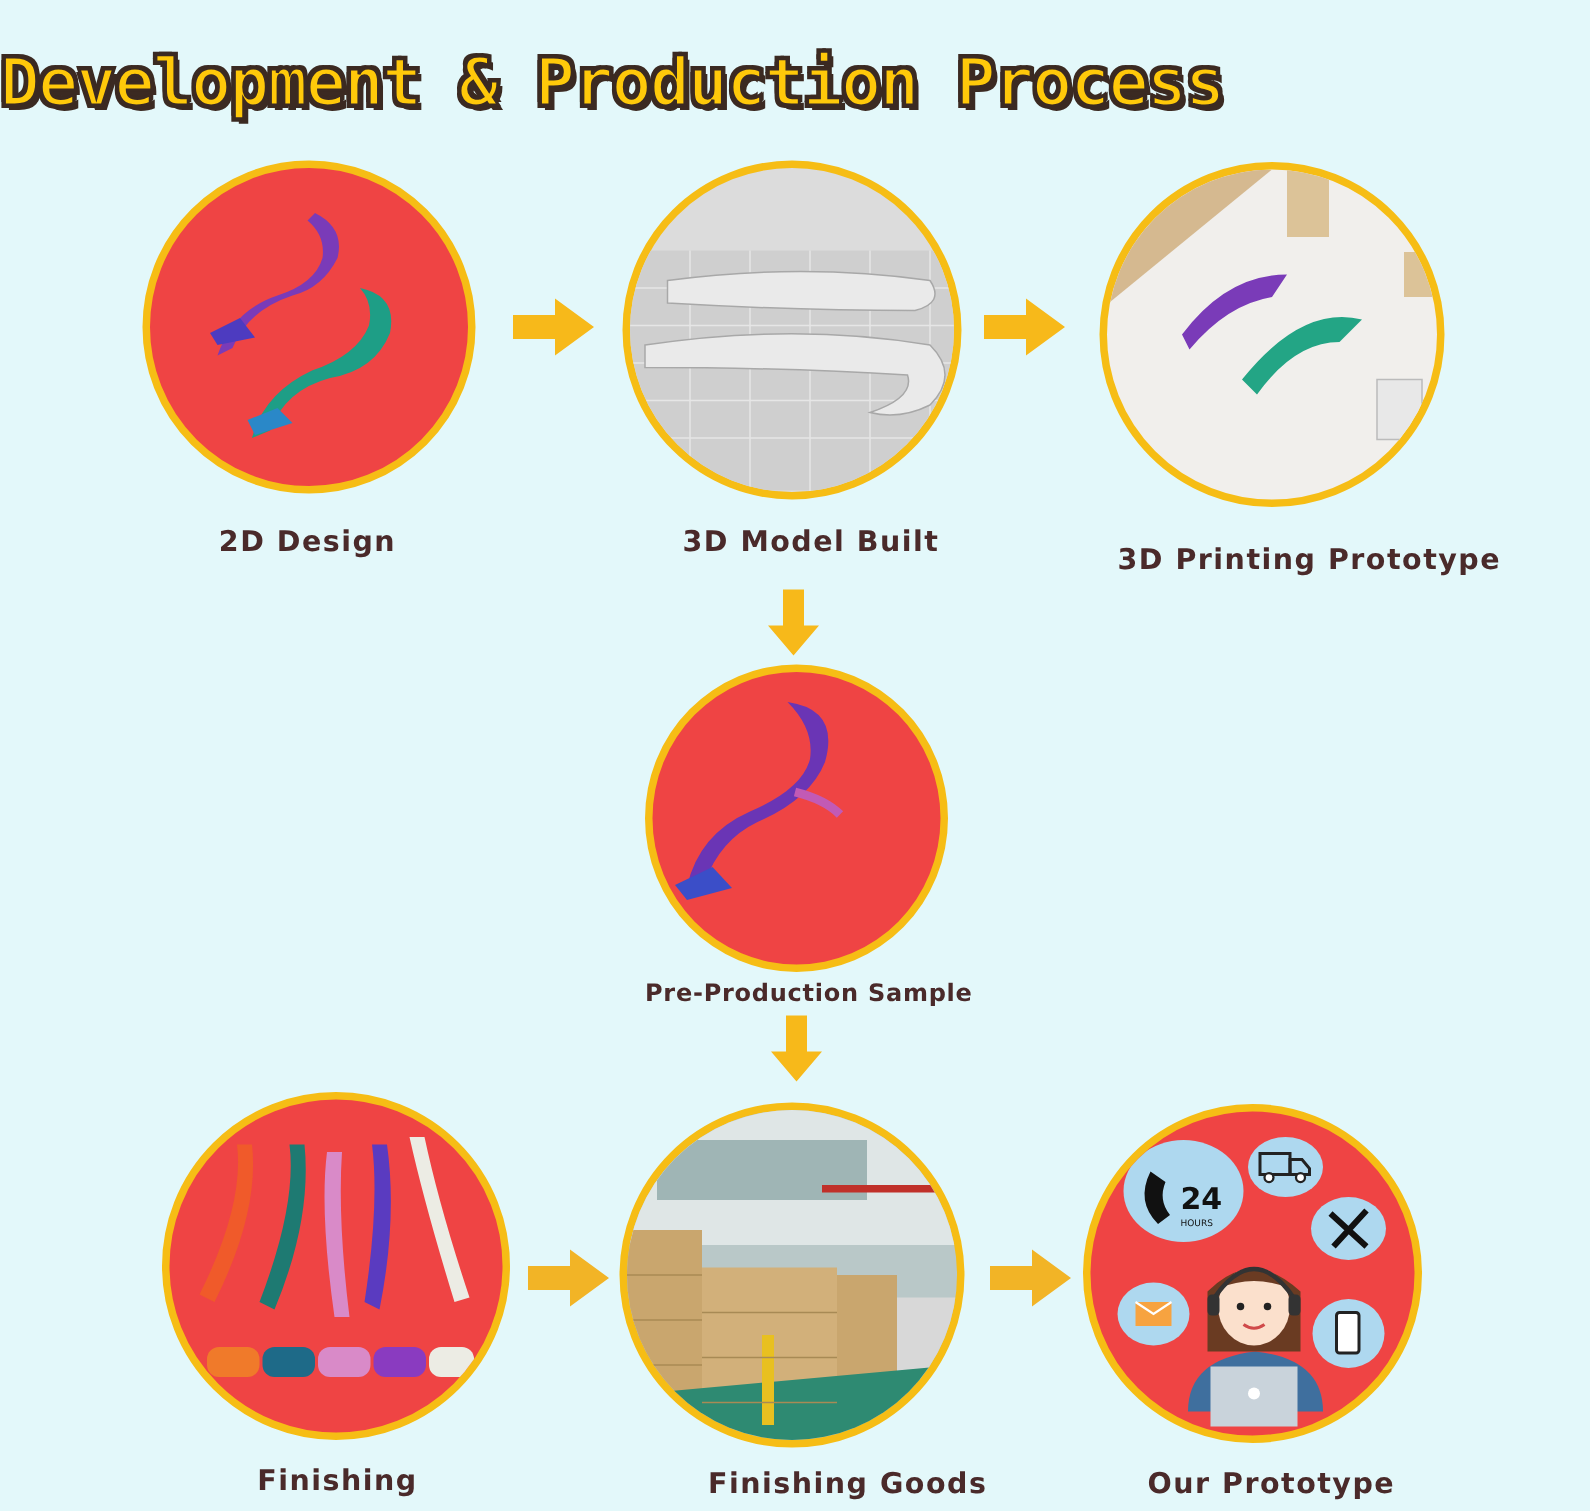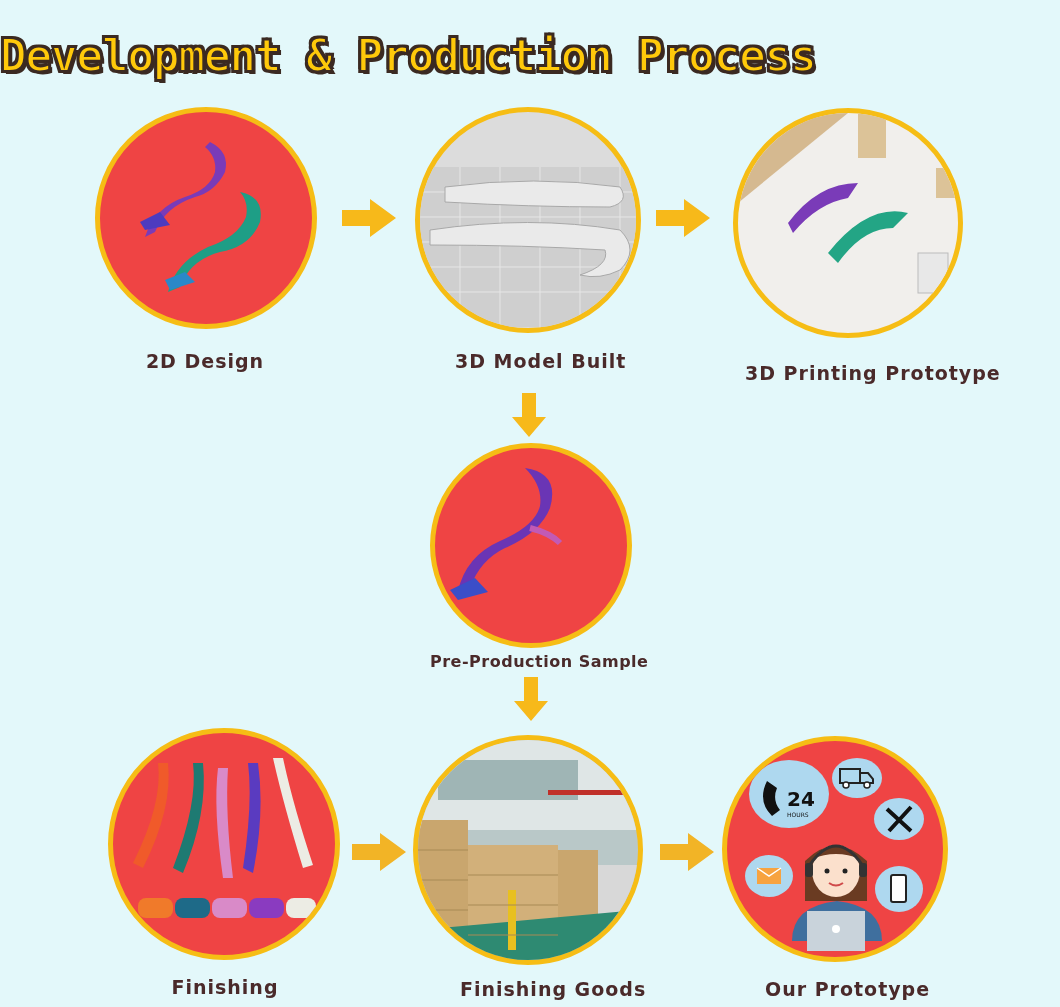--- a/index.html
+++ b/index.html
@@ -149,21 +149,21 @@
     <g stroke="#a88a55" stroke-width="1">
       <line x1="0" y1="110" x2="50" y2="110"></line>
         <line x1="0" y1="140" x2="50" y2="140"></line>
         <line x1="0" y1="170" x2="50" y2="170"></line>
       <line x1="50" y1="135" x2="140" y2="135"></line>
         <line x1="50" y1="165" x2="140" y2="165"></line>
         <line x1="50" y1="195" x2="140" y2="195"></line>
     </g>
   </svg>
 </div>
-<div class="label" style="left:460px;top:978px;width:160px;">Finishing Goods</div>
+<div class="label" style="left:472px;top:978px;width:160px;">Finishing Goods</div>
 
 <div class="arrow-r" style="left:658px;top:832px;">
   <svg width="58" height="40" viewBox="0 0 58 40">
       <path d="M2 12 h28 v-11 l26 19 l-26 19 v-11 h-28z" fill="#f2b426"></path>
     </svg>
 </div>
 
 <div class="circle" style="left:722px;top:736px;width:226px;height:226px;">
   <svg width="216" height="216" viewBox="0 0 216 216">
     <ellipse cx="62" cy="53" rx="40" ry="34" fill="#aed8ef"></ellipse>

